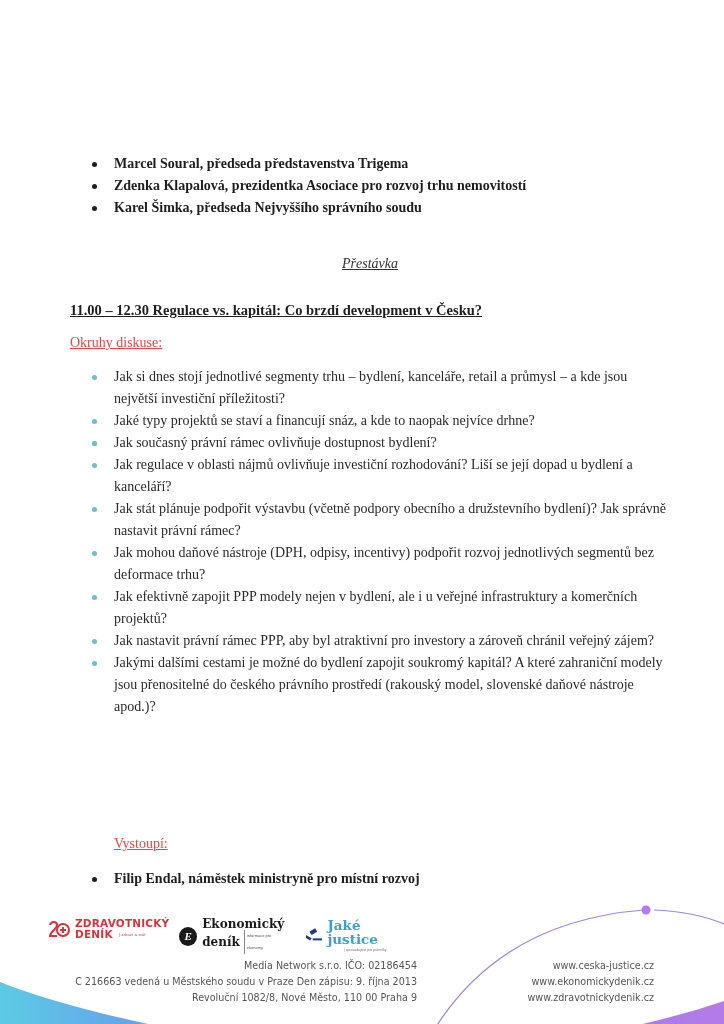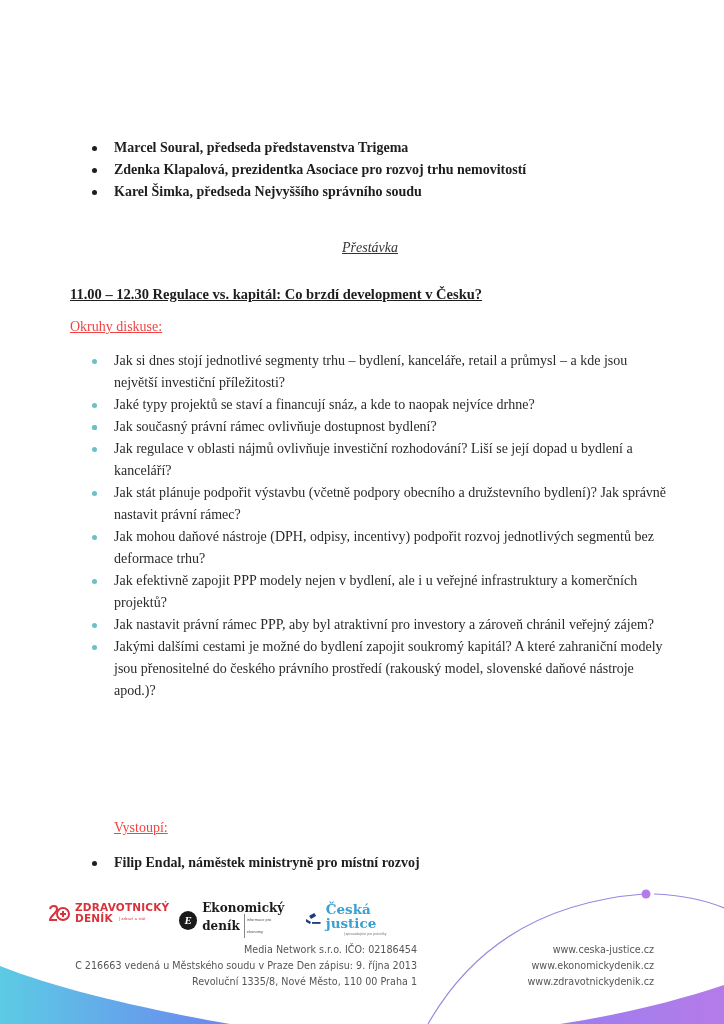--- a/index.html
+++ b/index.html
@@ -1,20 +1,20 @@
 <!DOCTYPE html>
 <html><head>
   <meta charset="utf-8">
   <style>
     html, body { margin: 0; padding: 0; }
     body {
       width: 724px; height: 1024px; background: #ffffff; position: relative; overflow: hidden;
       font-family: "Liberation Serif", serif; color: #1d1d1d;
     }
-    .page { position: absolute; left: 0; top: 0; width: 724px; height: 989px; }
+    .page { position: absolute; left: 0; top: 16px; width: 724px; height: 989px; }
 
     .bold-list { position: absolute; left: 92px; margin: 0; padding: 0; list-style: none; }
     .bold-list li { position: relative; padding-left: 22px; font-weight: bold; font-size: 14px; line-height: 22px; color: #1e1e1e; }
     .bold-list li .dot { position: absolute; left: 0; top: 9px; width: 5px; height: 5px; border-radius: 50%; background: #1e1e1e; }
 
     .break-label { position: absolute; top: 240px; left: 0; width: 724px; text-align: center; font-style: italic; font-size: 14px; text-decoration: underline; color: #333; }
     .break-label span { margin-left: 16px; }
 
     .section-title { position: absolute; left: 70px; top: 286px; font-weight: bold; font-size: 14.5px; text-decoration: underline; color: #1e1e1e; }
     .subheading { position: absolute; left: 70px; font-size: 14px; text-decoration: underline; color: #ef4444; }
@@ -125,30 +125,30 @@
       </div>
     </div>
 
     <div class="logo logo-cj">
       <svg width="26" height="20" viewBox="0 0 26 20" style="margin-right:4px;">
         <rect x="6" y="2" width="10" height="6" rx="1" transform="rotate(-30 11 5)" fill="#1f3d7a"></rect>
         <rect x="1" y="9" width="4" height="10" transform="rotate(-60 3 14)" fill="#1f3d7a"></rect>
         <rect x="10" y="15" width="14" height="3" fill="#1f3d7a"></rect>
       </svg>
       <div>
-        <div class="cj-text">Česká justice</div>
+        <div class="cj-text">Jaké justice</div>
         <span class="cj-tag">| zpravodajství pro právníky</span>
       </div>
     </div>
   </div>
 
   <div class="company-info">
     <div>Media Network s.r.o. IČO: 02186454</div>
     <div>C 216663 vedená u Městského soudu v Praze Den zápisu: 9. října 2013</div>
-    <div>Revoluční 1335/8, Nové Město, 110 00 Praha 1</div>
+    <div>Revoluční 1082/8, Nové Město, 110 00 Praha 9</div>
   </div>
 
   <div class="web-info">
     <div>www.ceska-justice.cz</div>
     <div>www.ekonomickydenik.cz</div>
     <div>www.zdravotnickydenik.cz</div>
   </div>
 </div>
 
 </body></html>

